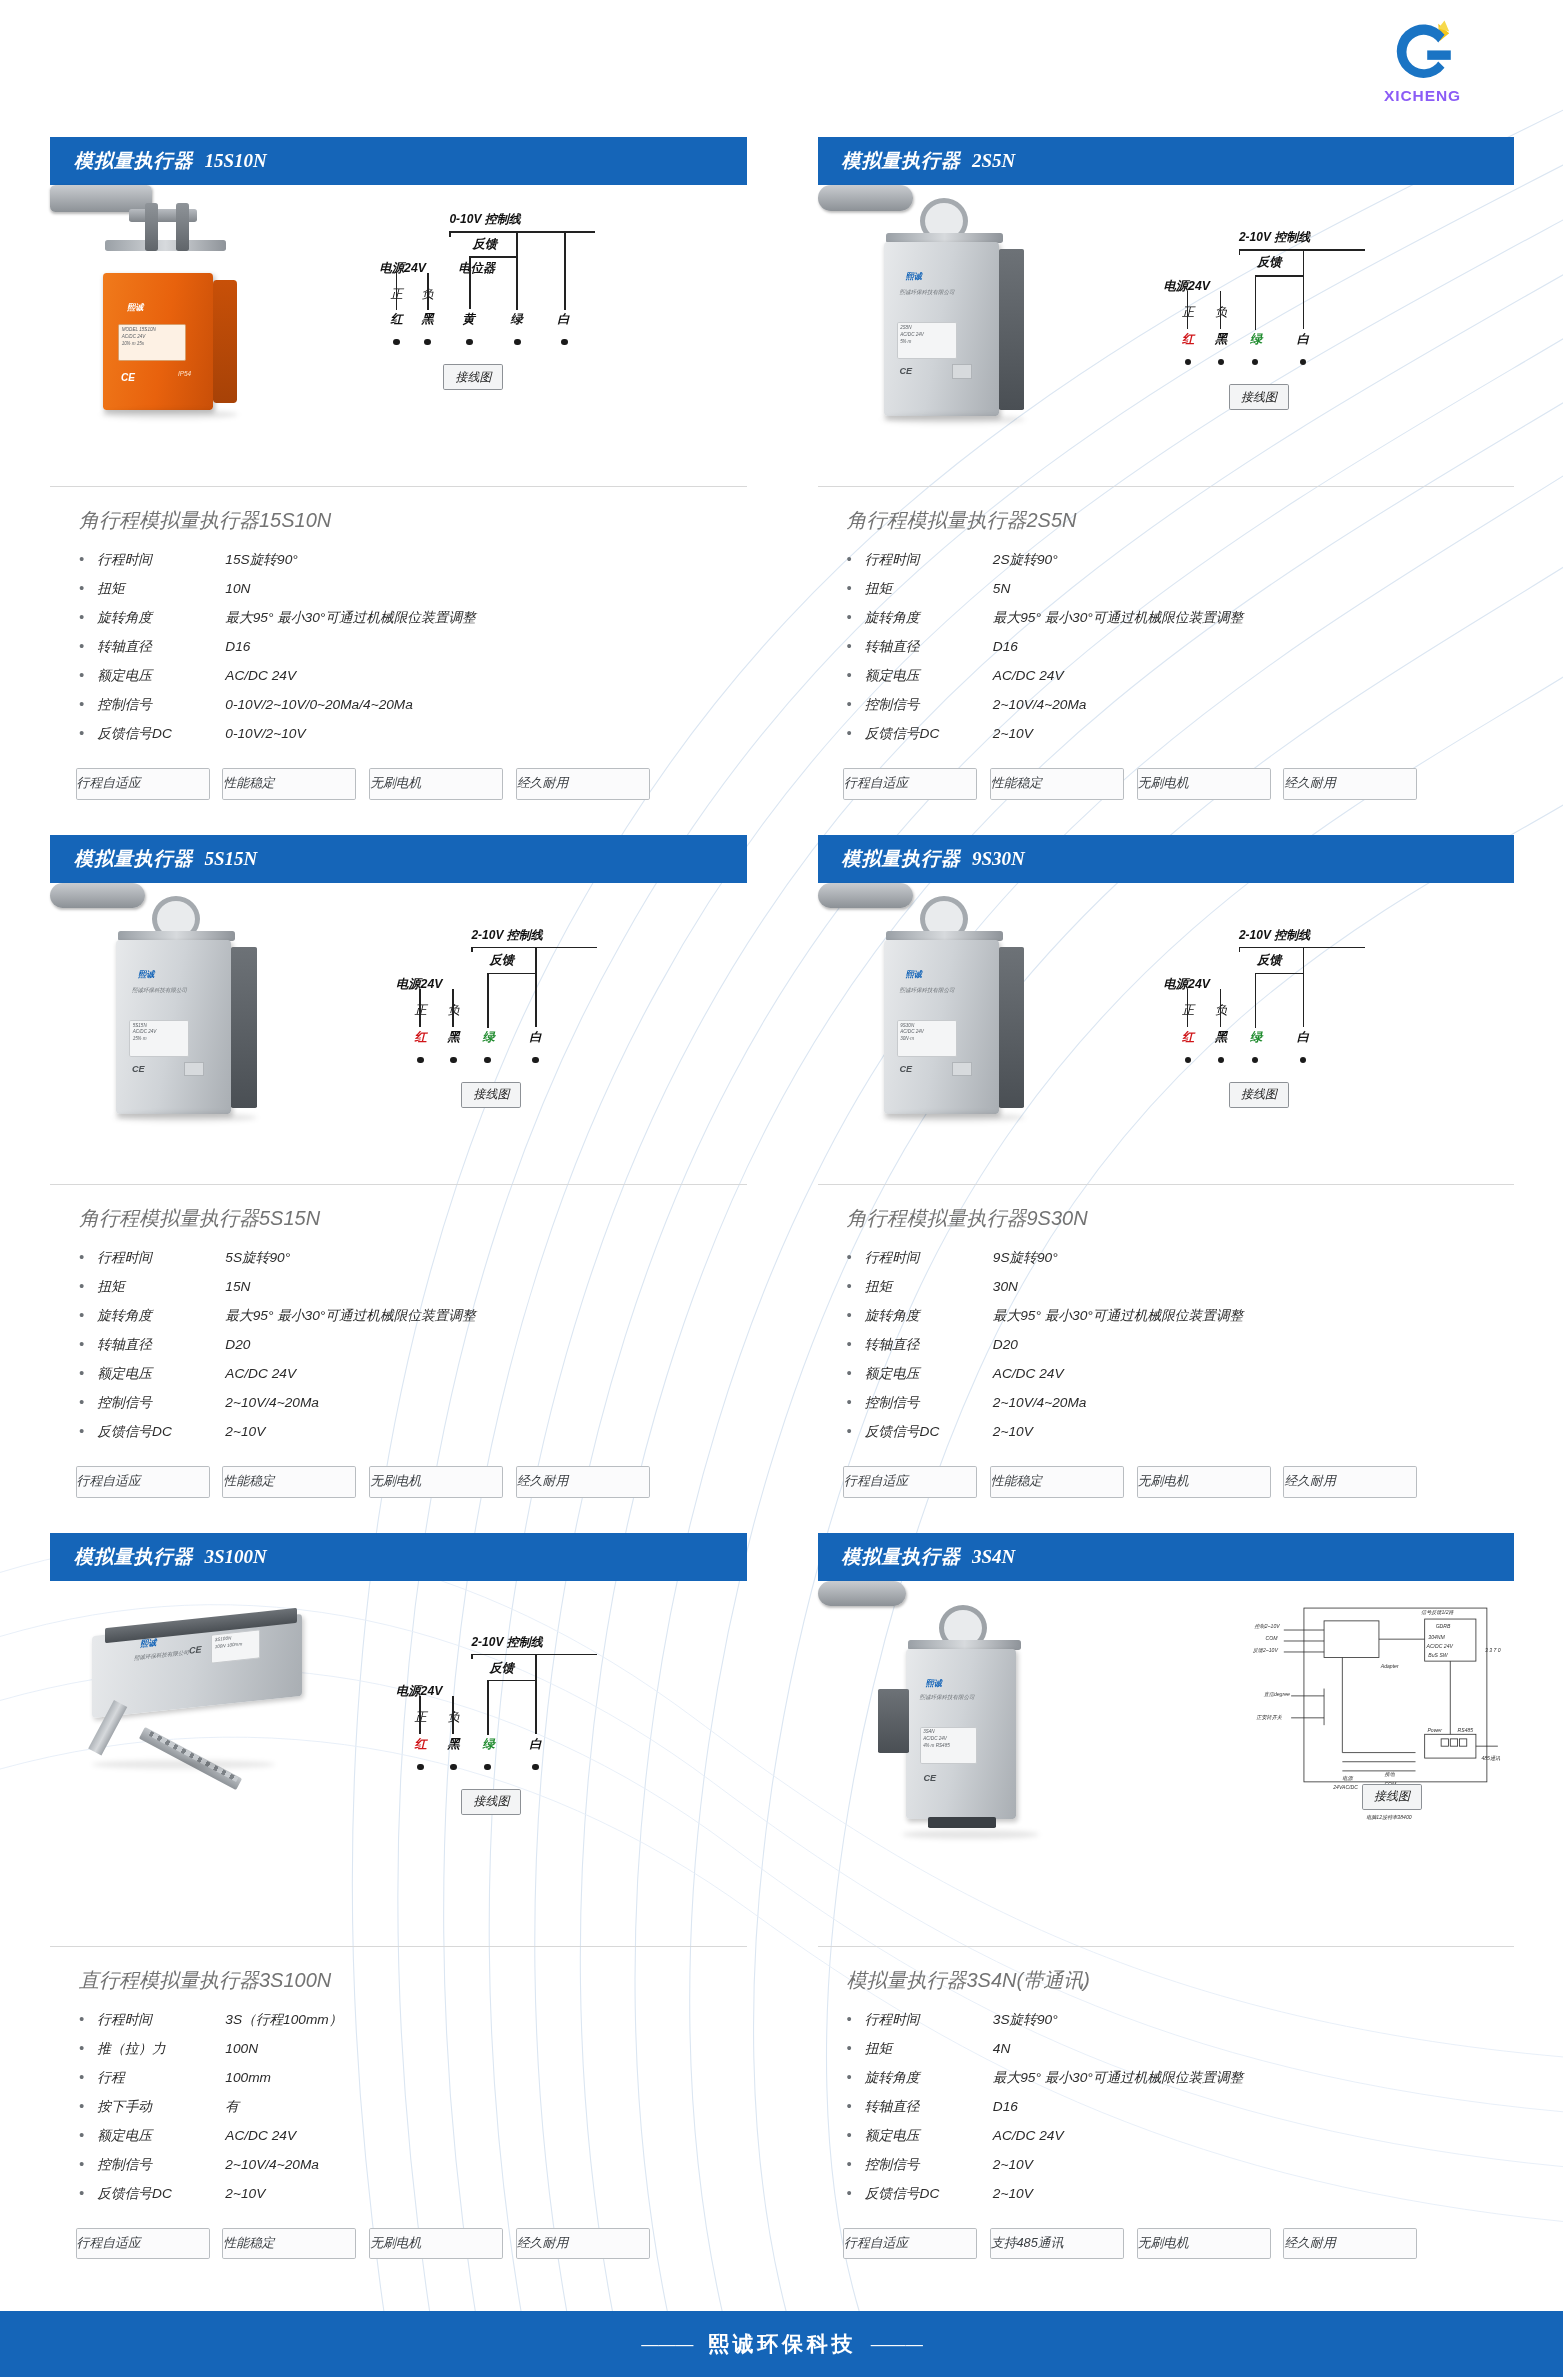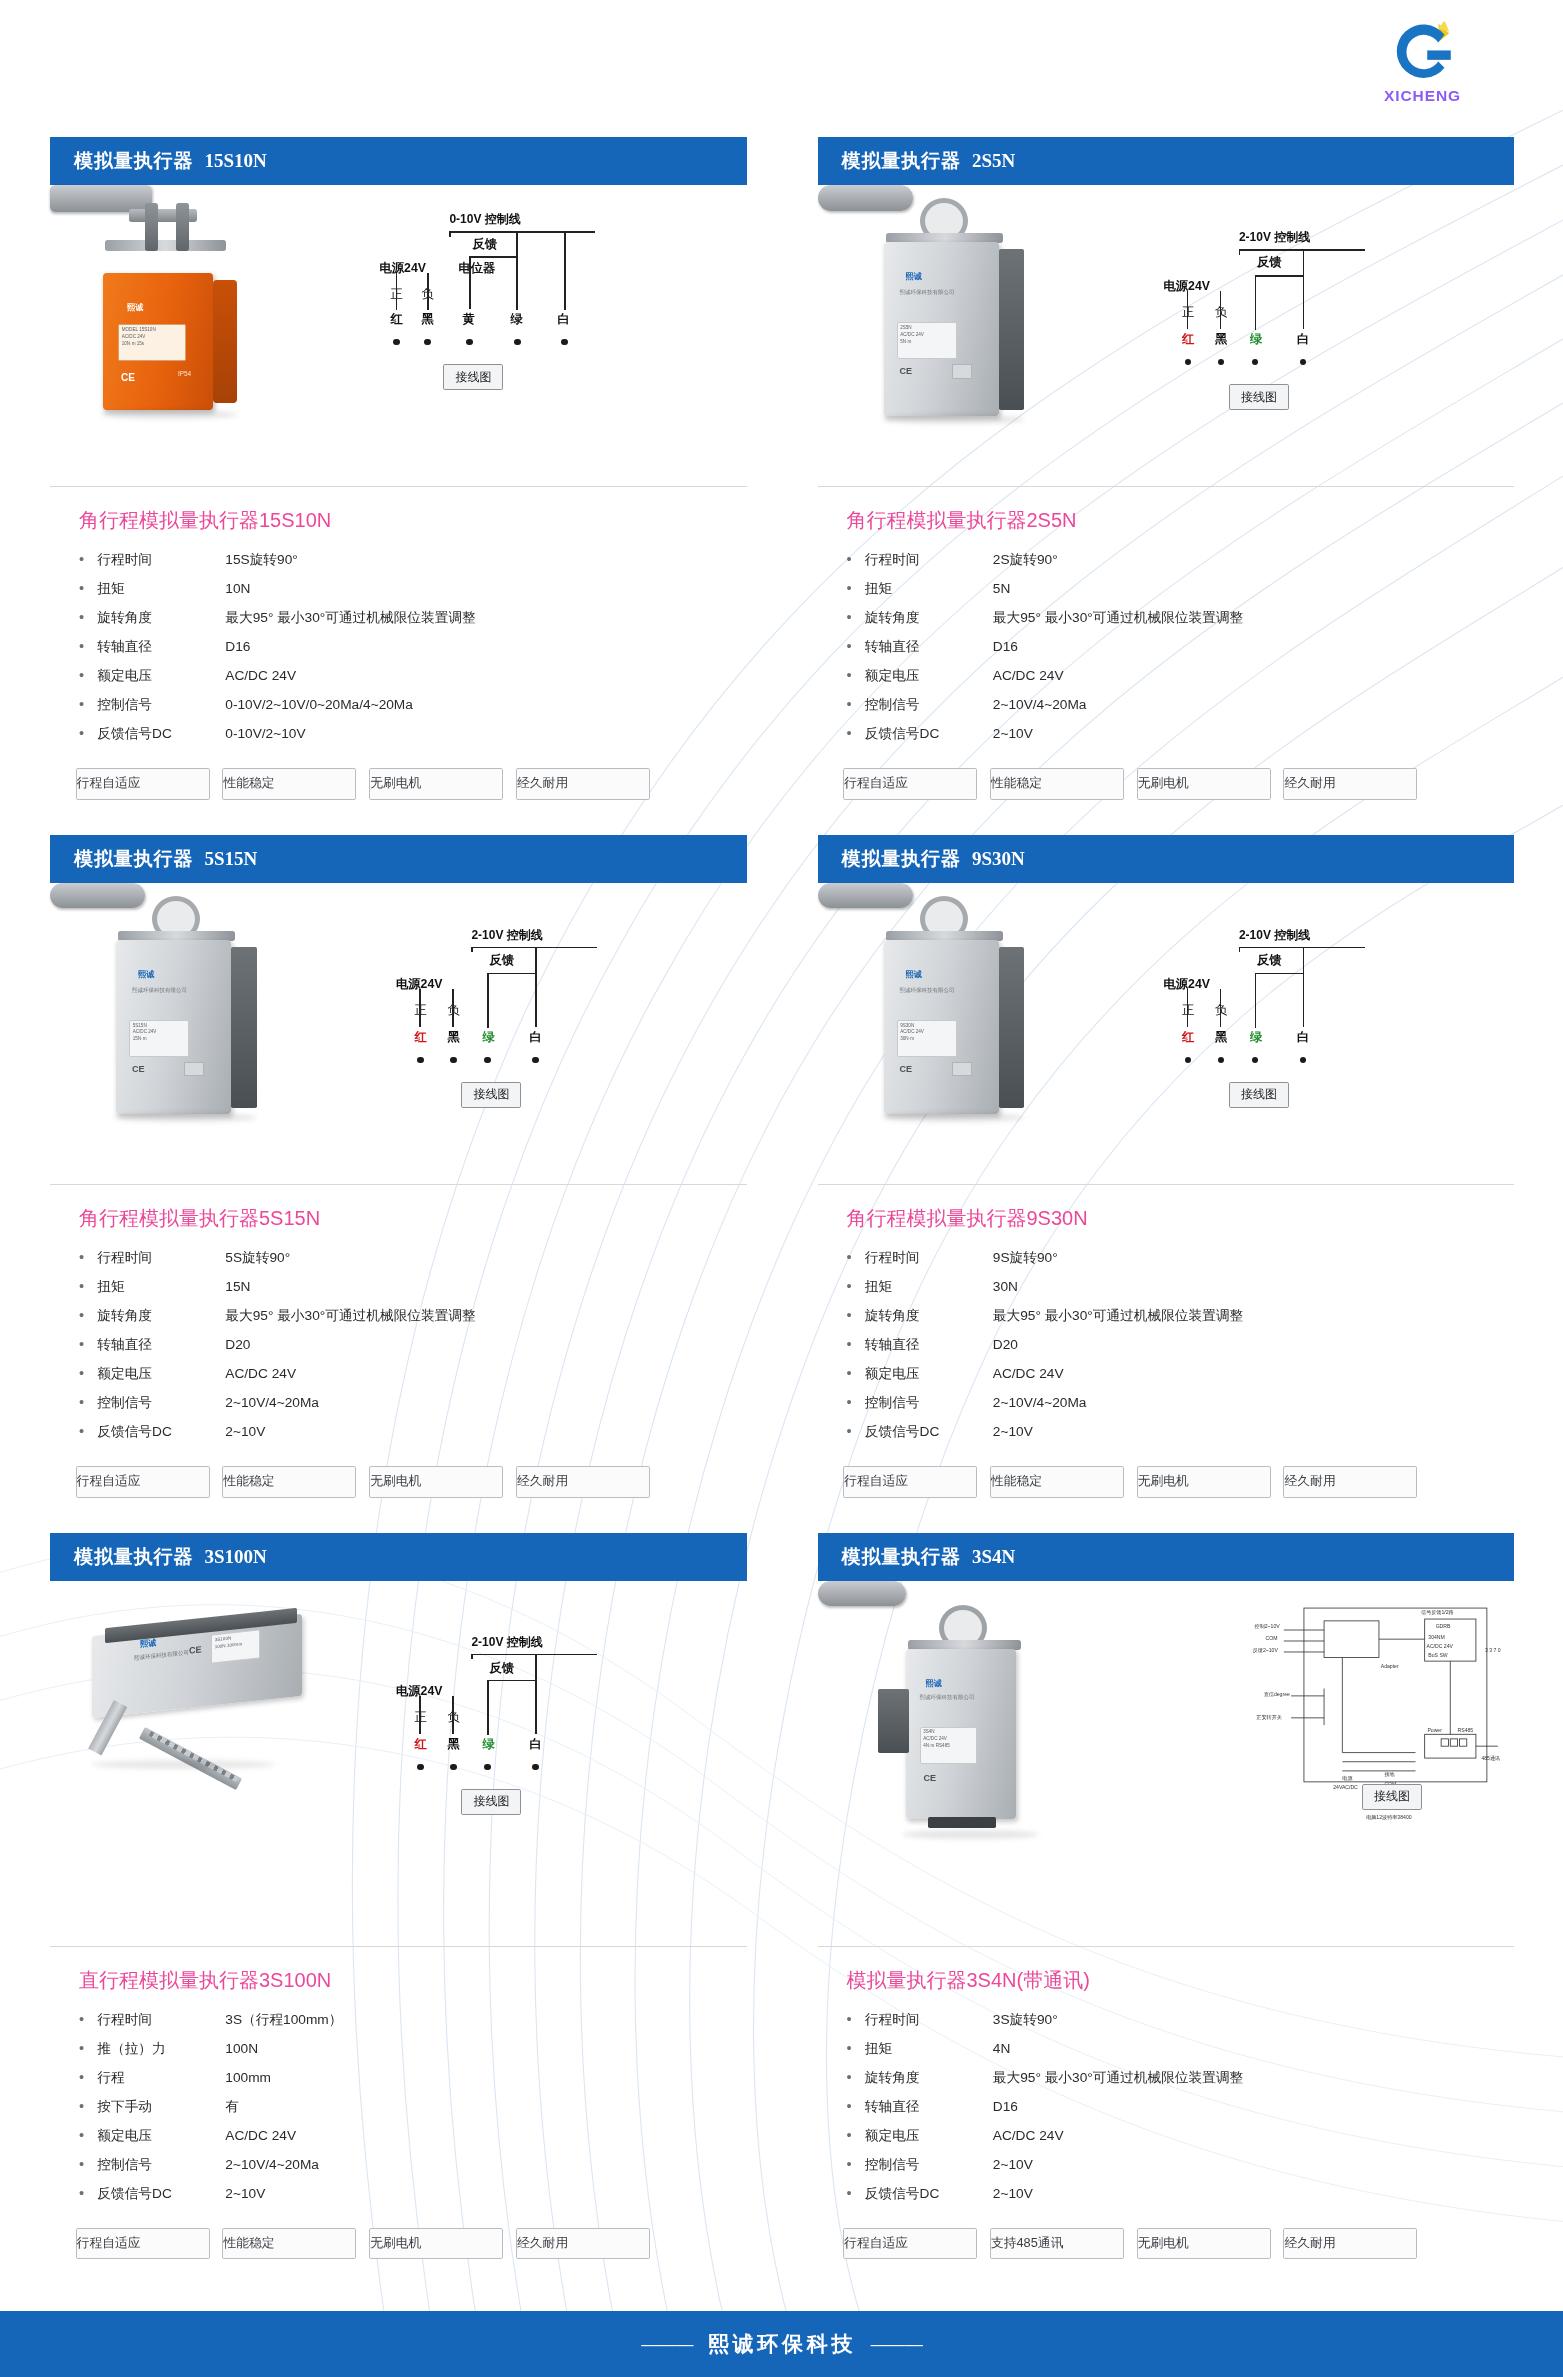--- a/index.html
+++ b/index.html
@@ -35,21 +35,21 @@
   }
 
   
   .grid {
     padding-top:137px;
     display:grid;
     grid-template-columns:1fr 1fr;
     column-gap:71px;
     row-gap:35px;
   }
-  .card { position:relative; }
+  .card { position:relative;font-style:italic; }
 
   .card-head {
     background:#1565b8;
     height:48px;
     display:flex; align-items:center;
     padding-left:24px;
     color:#ffffff;
   }
   .card-head .cat {
     font-size:19px; font-weight:bold; letter-spacing:0.9px;
@@ -141,21 +141,21 @@
     border:0.9px solid #8d9196;
     background:#f3f4f5;
     font-size:12px; color:#222;
     padding:3.7px 11px;
     border-radius:1.8px;
   }
   .rule { position:absolute; background:#222; }
 
   
   .prod-title {
-    font-size:20px; color:#ec4899;
+    font-size:20px; color:#737373;
     margin:20px 0 11px 29px;
     font-weight:normal;
   }
   ul.specs { list-style:none; margin:0; padding:0 0 0 29px; }
   ul.specs li {
     display:flex; align-items:flex-start;
     font-size:13.7px; color:#2b2b2b;
     line-height:29px;
   }
   ul.specs li::before {

